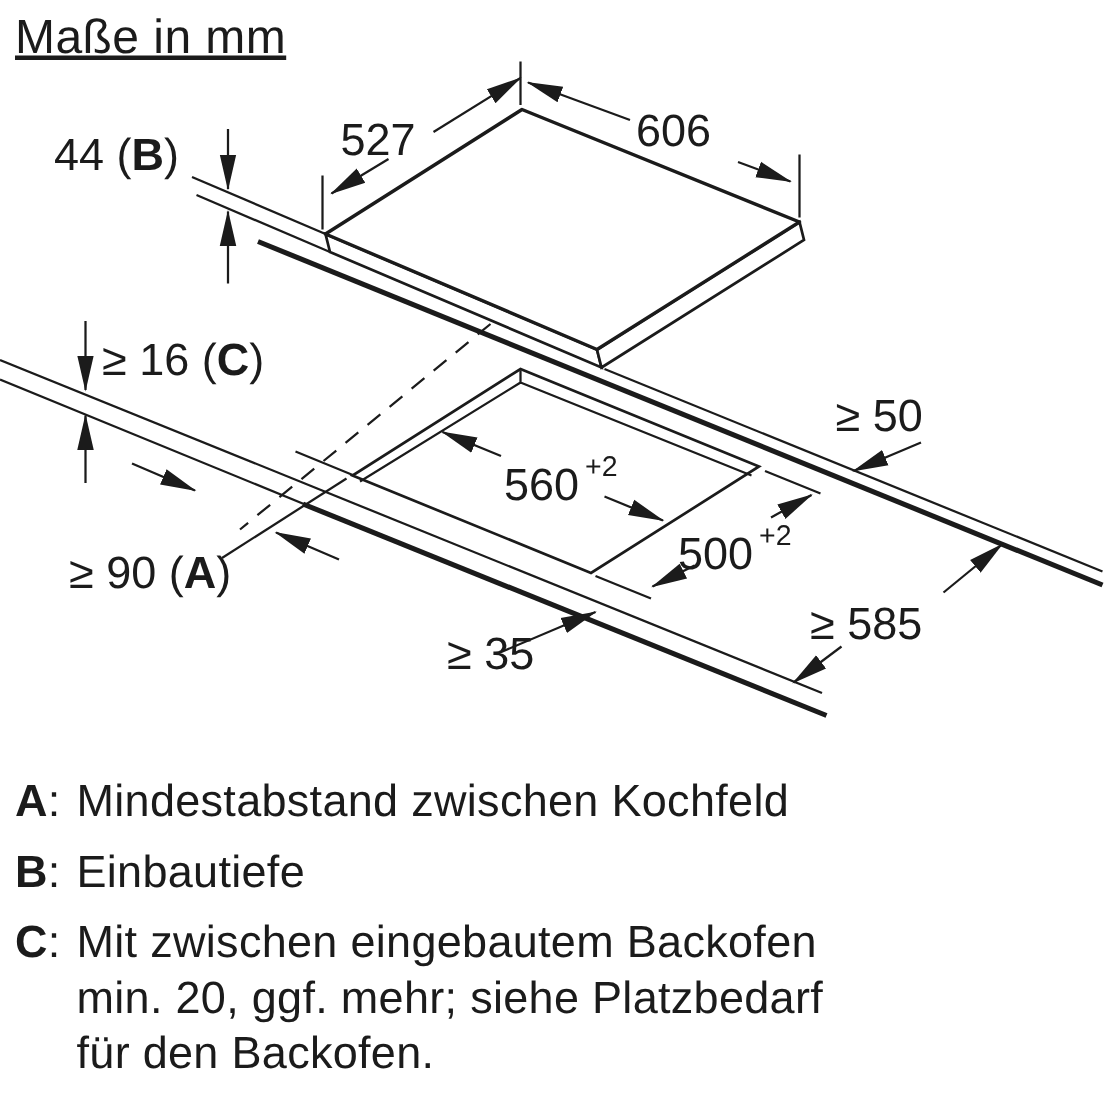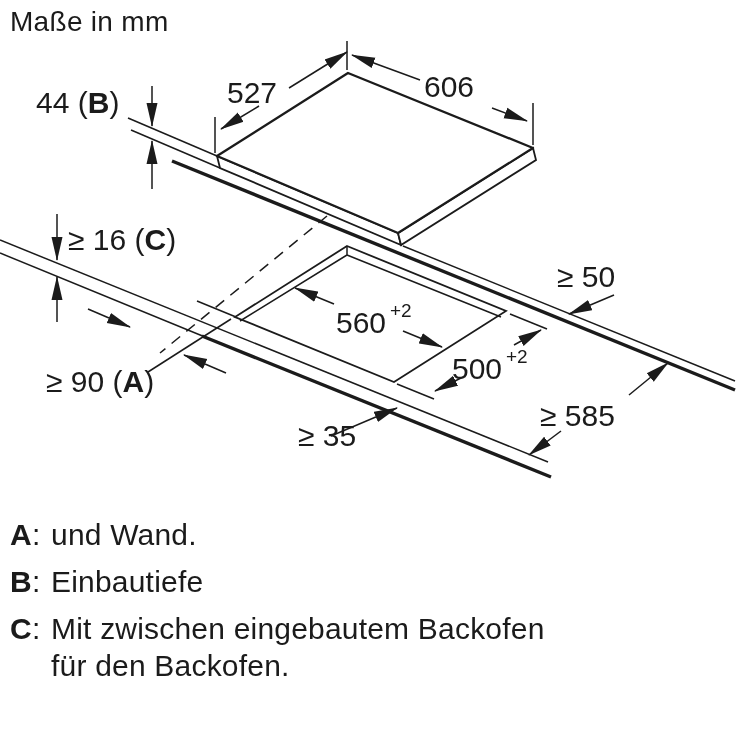--- a/index.html
+++ b/index.html
@@ -1,19 +1,19 @@
 <!DOCTYPE html>
 <html><head>
 <meta charset="utf-8">
 <style>
   html,body{margin:0;padding:0;background:#ffffff;}
   body{width:736px;height:736px;overflow:hidden;position:relative;
        font-family:"Liberation Sans","DejaVu Sans",sans-serif;color:#1b1b1b;}
   #stage{position:absolute;inset:0;width:736px;height:736px;}
-  .page-title{position:absolute;left:10px;top:6px;font-size:28px;letter-spacing:.3px;}
+  .page-title{position:absolute;left:10px;top:6px;font-size:32px;letter-spacing:.3px;text-decoration:underline;}
   svg{position:absolute;left:0;top:0;}
   svg text{font-family:"Liberation Sans","DejaVu Sans",sans-serif;font-size:30px;fill:#1b1b1b;}
   svg .sup{font-size:19px;}
   svg .bold{font-weight:bold;}
   .ln{stroke:#1b1b1b;fill:none;}
   .w-thin{stroke-width:1.5px;}
   .w-mid{stroke-width:1.8px;}
   .w-edge{stroke-width:2.3px;stroke-linejoin:round;}
   .w-thick{stroke-width:3.4px;}
   .dash{stroke-dasharray:11 8;}
@@ -104,31 +104,32 @@
       <text x="390" y="317" class="sup">+2</text>
       <text x="452" y="379">500</text>
       <text x="506" y="363" class="sup">+2</text>
     </g>
   </svg>
 
   <div class="legend">
     <div class="legend-row">
       <div class="legend-key"><b>A</b><span>:</span></div>
       <div>
-        <div>und Wand.</div>
+        <div>Mindestabstand zwischen Kochfeld</div>
       </div>
     </div>
     <div class="legend-row">
       <div class="legend-key"><b>B</b><span>:</span></div>
       <div>
         <div>Einbautiefe</div>
       </div>
     </div>
     <div class="legend-row">
       <div class="legend-key"><b>C</b><span>:</span></div>
       <div>
         <div>Mit zwischen eingebautem Backofen</div>
+        <div>min. 20, ggf. mehr; siehe Platzbedarf</div>
         <div>für den Backofen.</div>
       </div>
     </div>
   </div>
 
 </div>
 
 </body></html>

